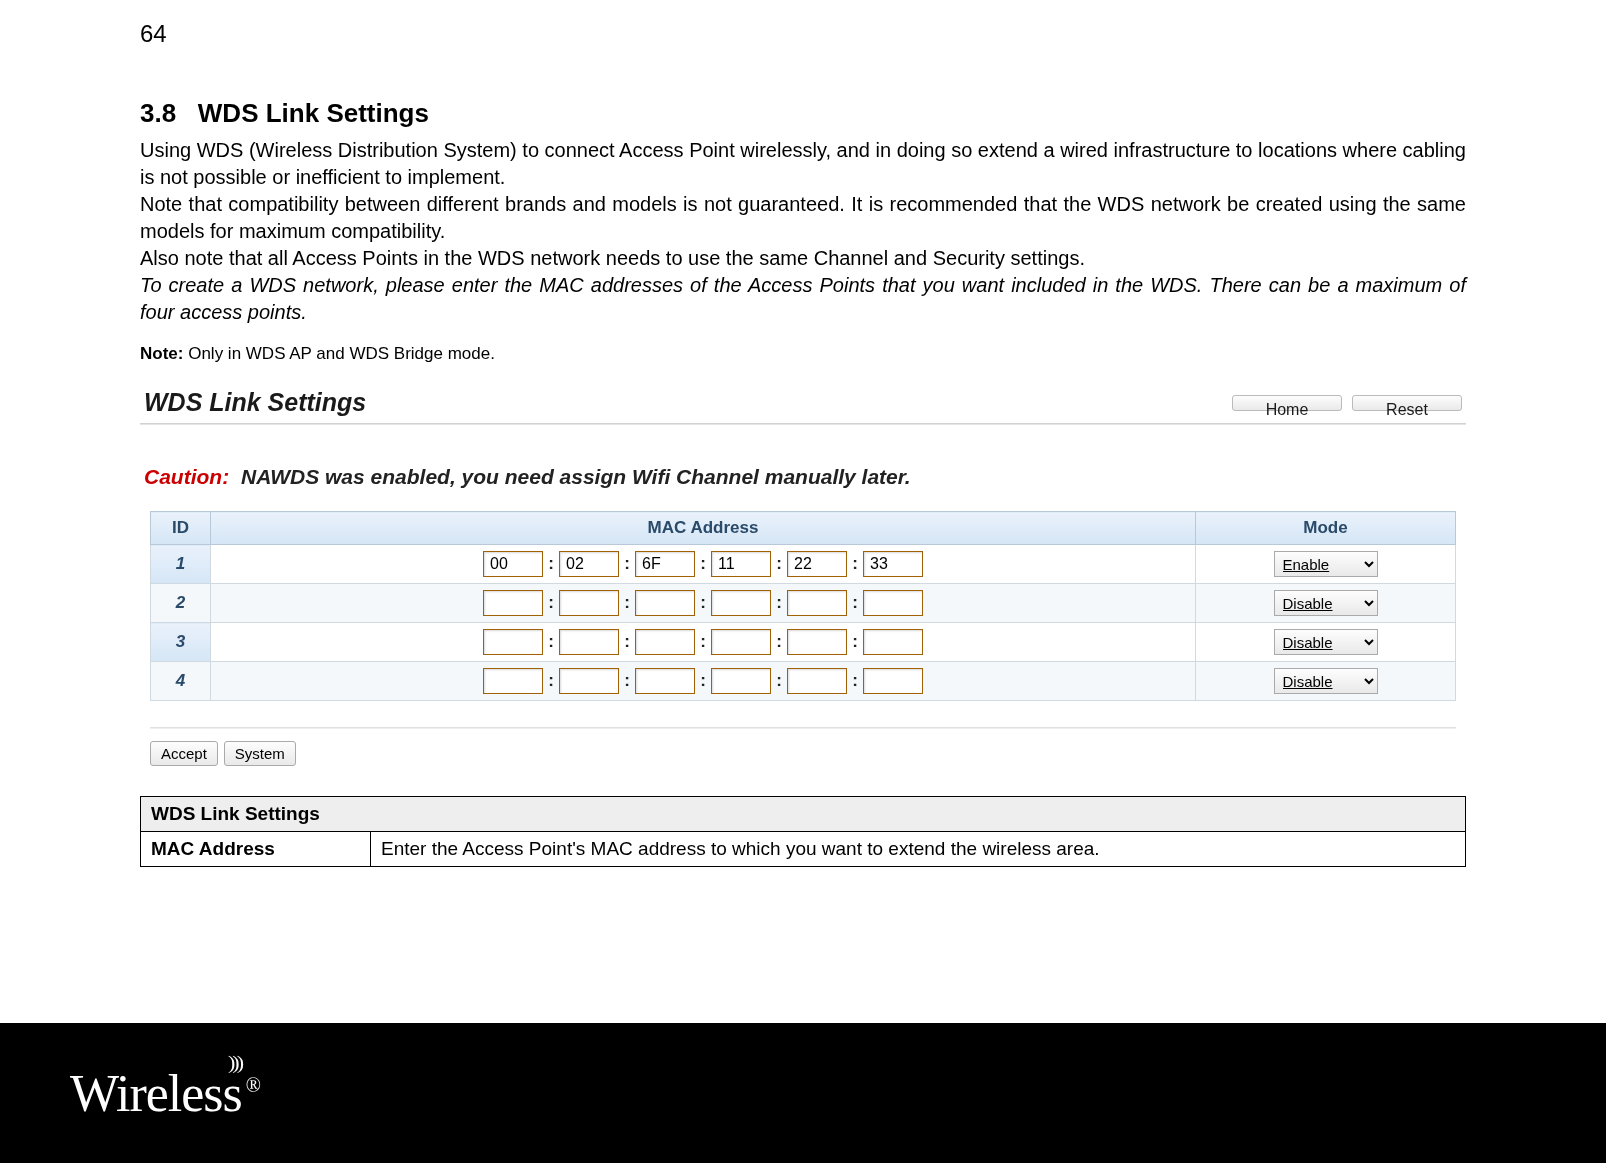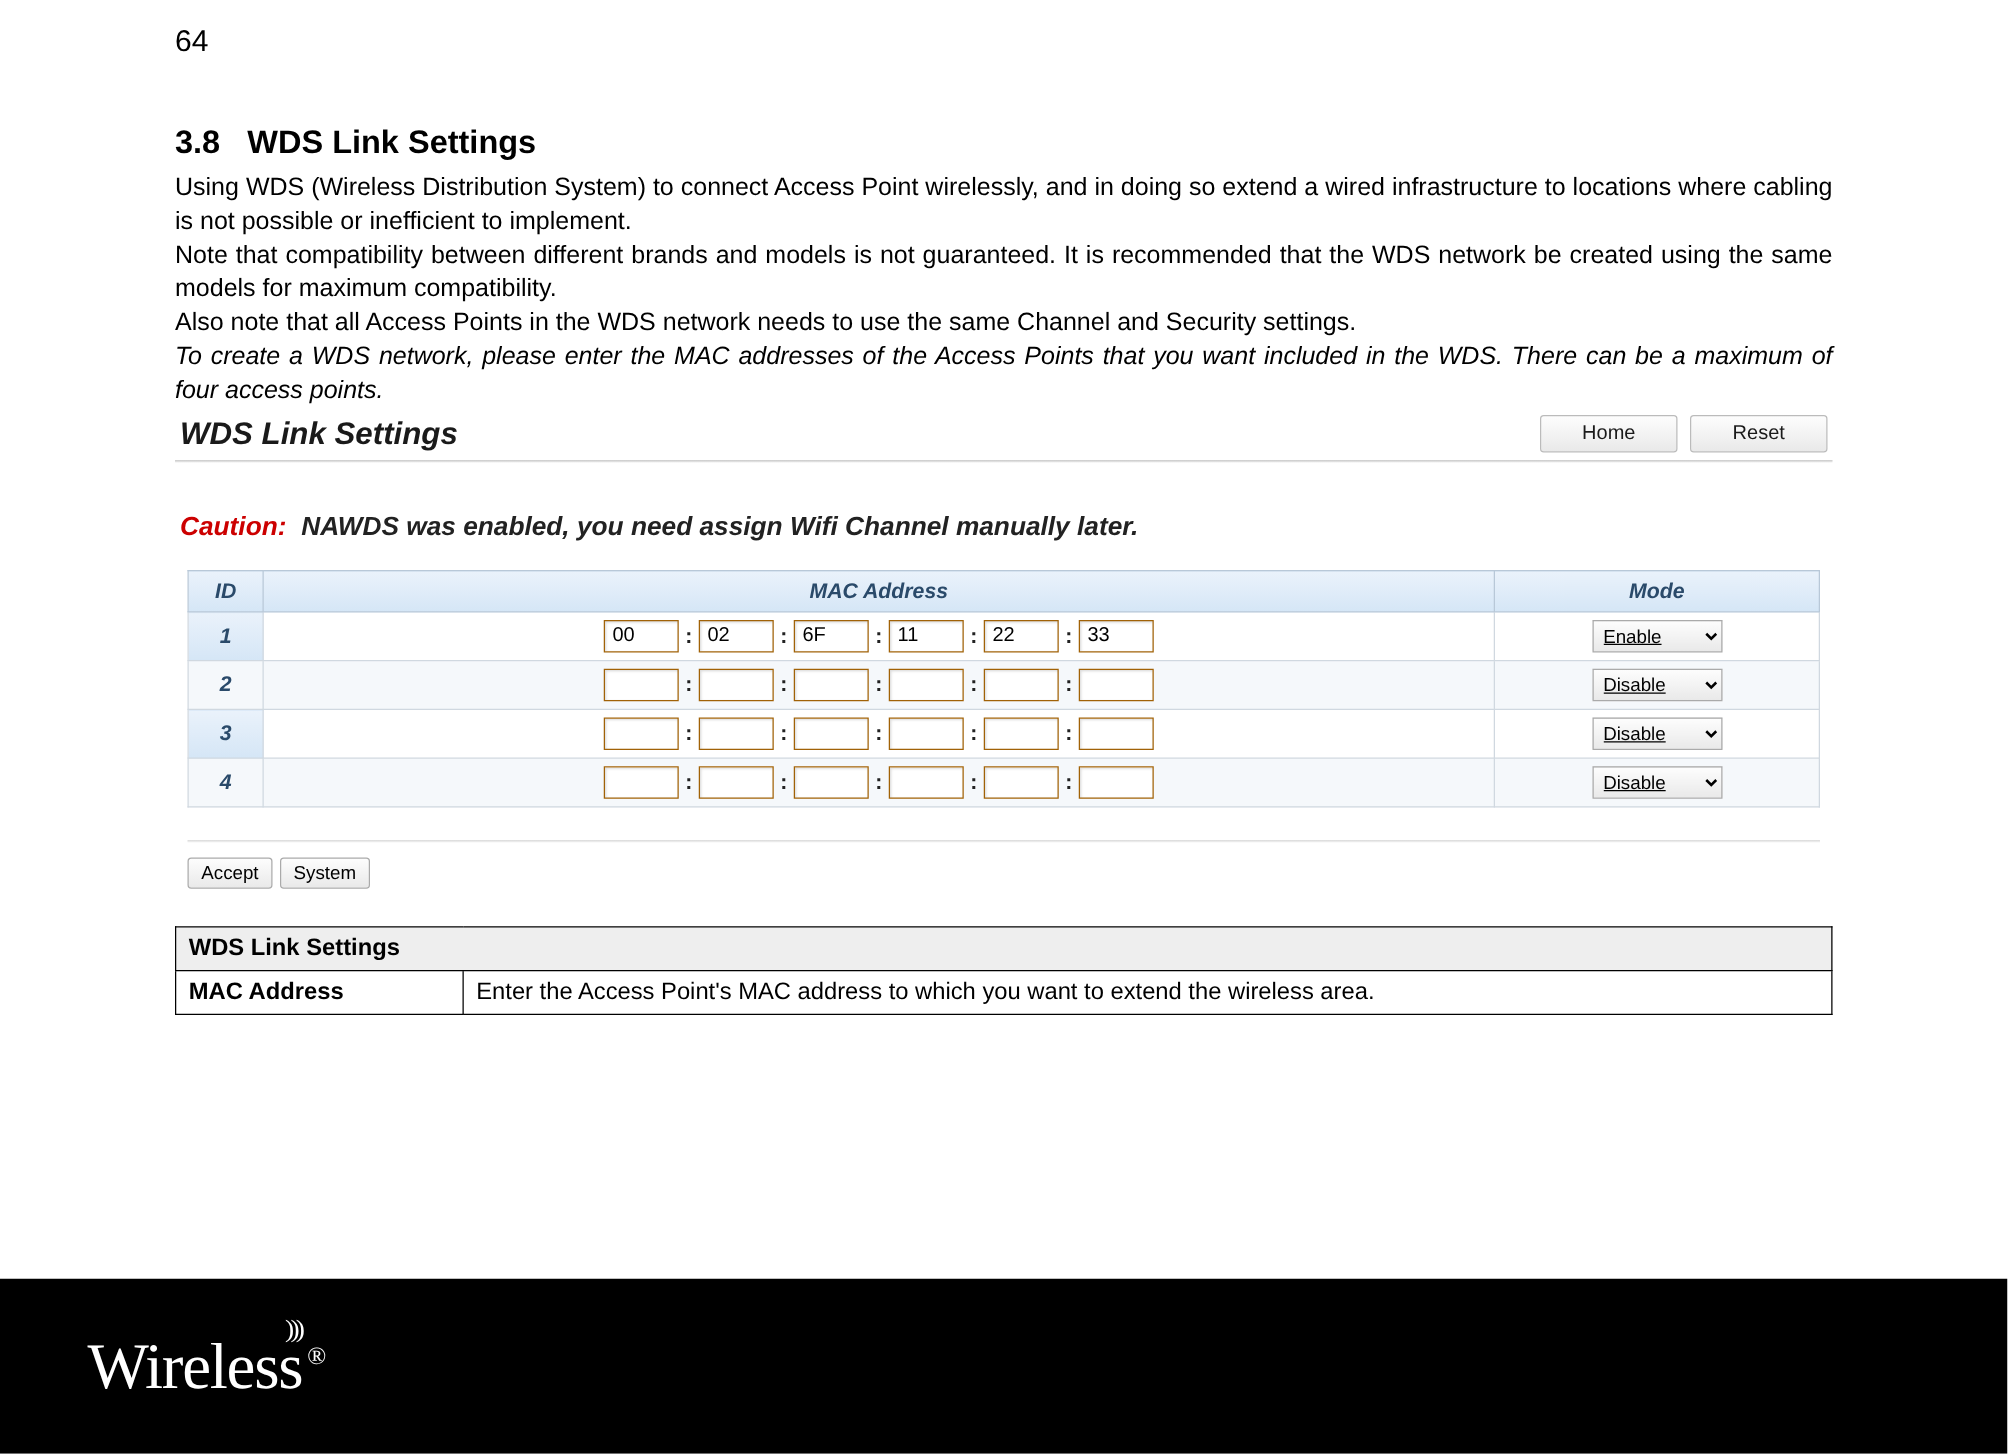--- a/index.html
+++ b/index.html
@@ -56,21 +56,21 @@
     font-family: "Trebuchet MS", Verdana, sans-serif;
     font-size: 25px;
     font-weight: bold;
     font-style: italic;
     color: #1a1a1a;
   }
   .ui-btns { display: flex; gap: 10px; }
   .ui-btn {
     display: inline-block;
     width: 110px;
-    height: 30px;
+    height: 16px;
     line-height: 28px;
     text-align: center;
     font-size: 16px;
     color: #1a1a1a;
     background: linear-gradient(#fdfdfd, #e9e9e9);
     border: 1px solid #bbb;
     border-radius: 3px;
   }
   .ui-hr {
     height: 2px;
@@ -94,21 +94,20 @@
   .grid table {
     width: 100%;
     border-collapse: collapse;
   }
   .grid th {
     background: linear-gradient(#eaf2fb, #d5e6f6);
     border: 1px solid #b8c8d8;
     padding: 6px 8px;
     font-weight: bold;
     color: #2a4a6a;
-    font-style: italic;
     font-family: "Trebuchet MS", Verdana, sans-serif;
   }
   .grid td {
     border: 1px solid #d0d8e0;
     padding: 6px 8px;
     background: #fff;
     text-align: center;
   }
   .grid tr.alt td { background: #f5f8fb; }
   .grid td.idcell {
@@ -231,20 +230,23 @@
   <div class="section-title">
     <span>3.8</span>&nbsp;&nbsp;
     <span>WDS Link Settings</span>
   </div>
 
   <p class="body-text">Using WDS (Wireless Distribution System) to connect Access Point wirelessly, and in doing so extend a wired infrastructure to locations where cabling is not possible or inefficient to implement.</p>
   <p class="body-text">Note that compatibility between different brands and models is not guaranteed. It is recommended that the WDS network be created using the same models for maximum compatibility.</p>
   <p class="body-text">Also note that all Access Points in the WDS network needs to use the same Channel and Security settings.</p>
   <p class="body-text italic">To create a WDS network, please enter the MAC addresses of the Access Points that you want included in the WDS. There can be a maximum of four access points.</p>
 
+  <p class="note">
+    <b>Note:</b><span> Only in WDS AP and WDS Bridge mode.</span>
+  </p>
 
   <div class="ui-shot">
     <div class="ui-header">
       <div class="ui-title">WDS Link Settings</div>
       <div class="ui-btns">
         <span class="ui-btn">Home</span>
         <span class="ui-btn">Reset</span>
       </div>
     </div>
     <div class="ui-hr"></div>

